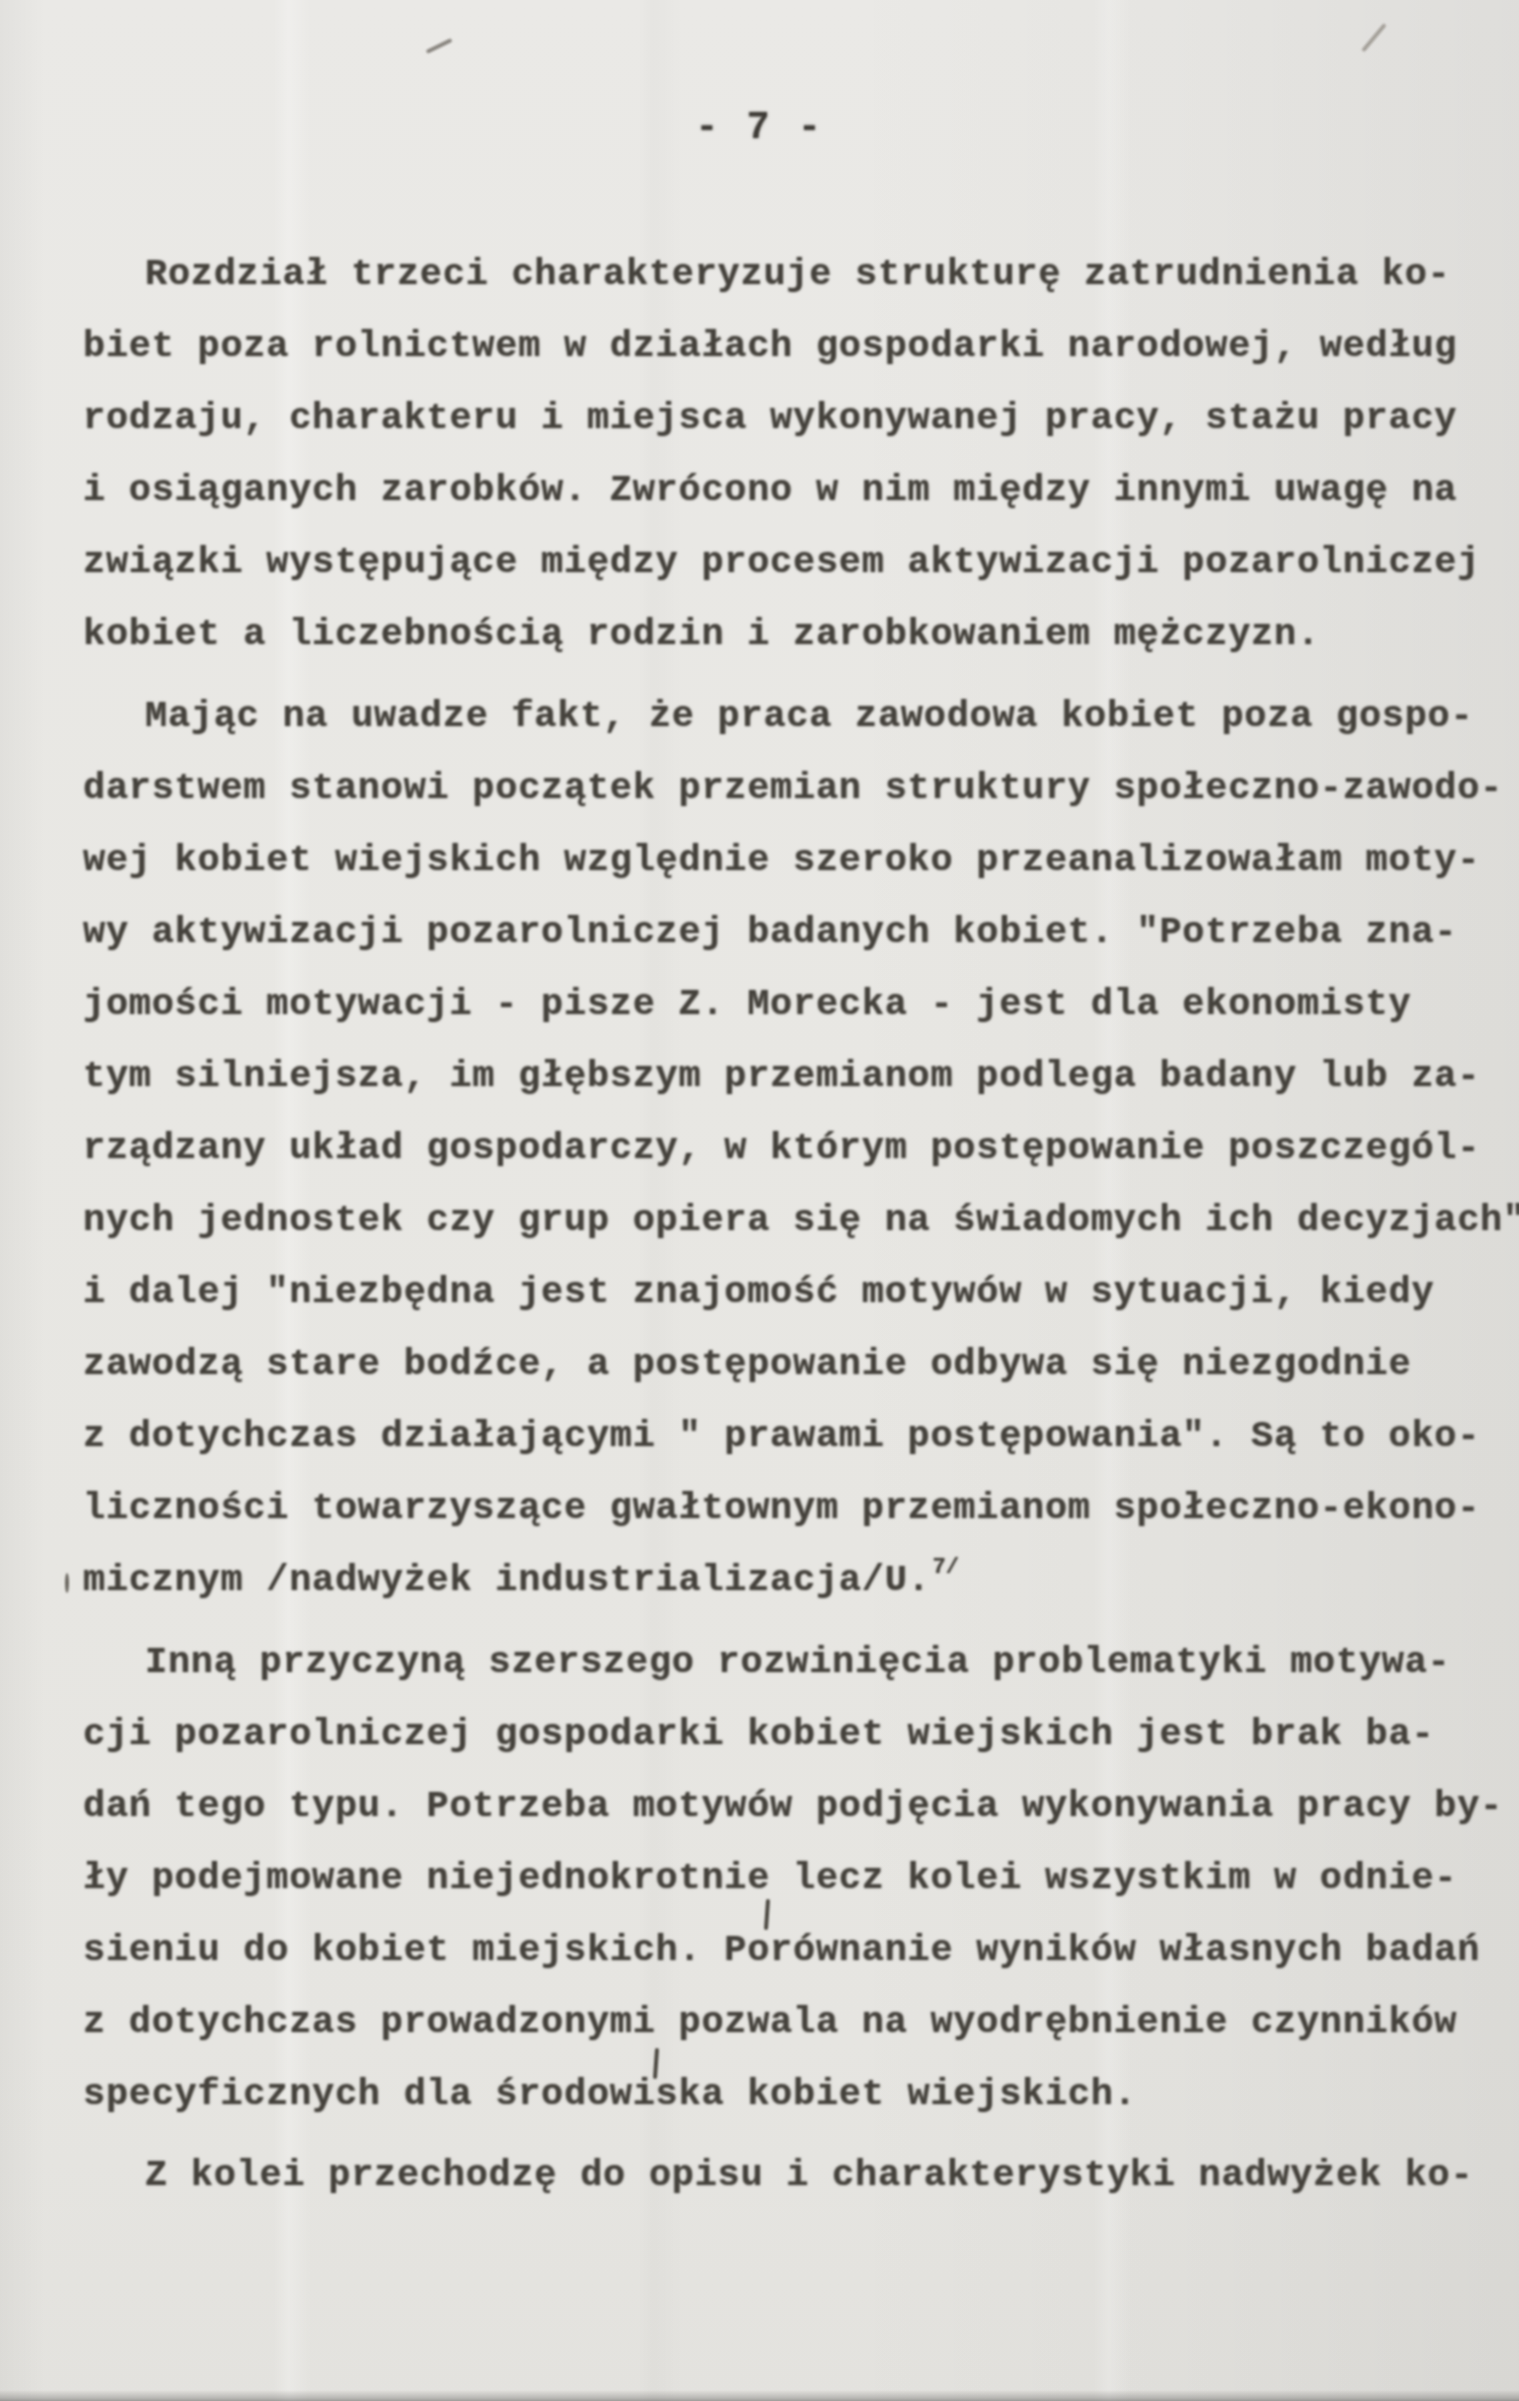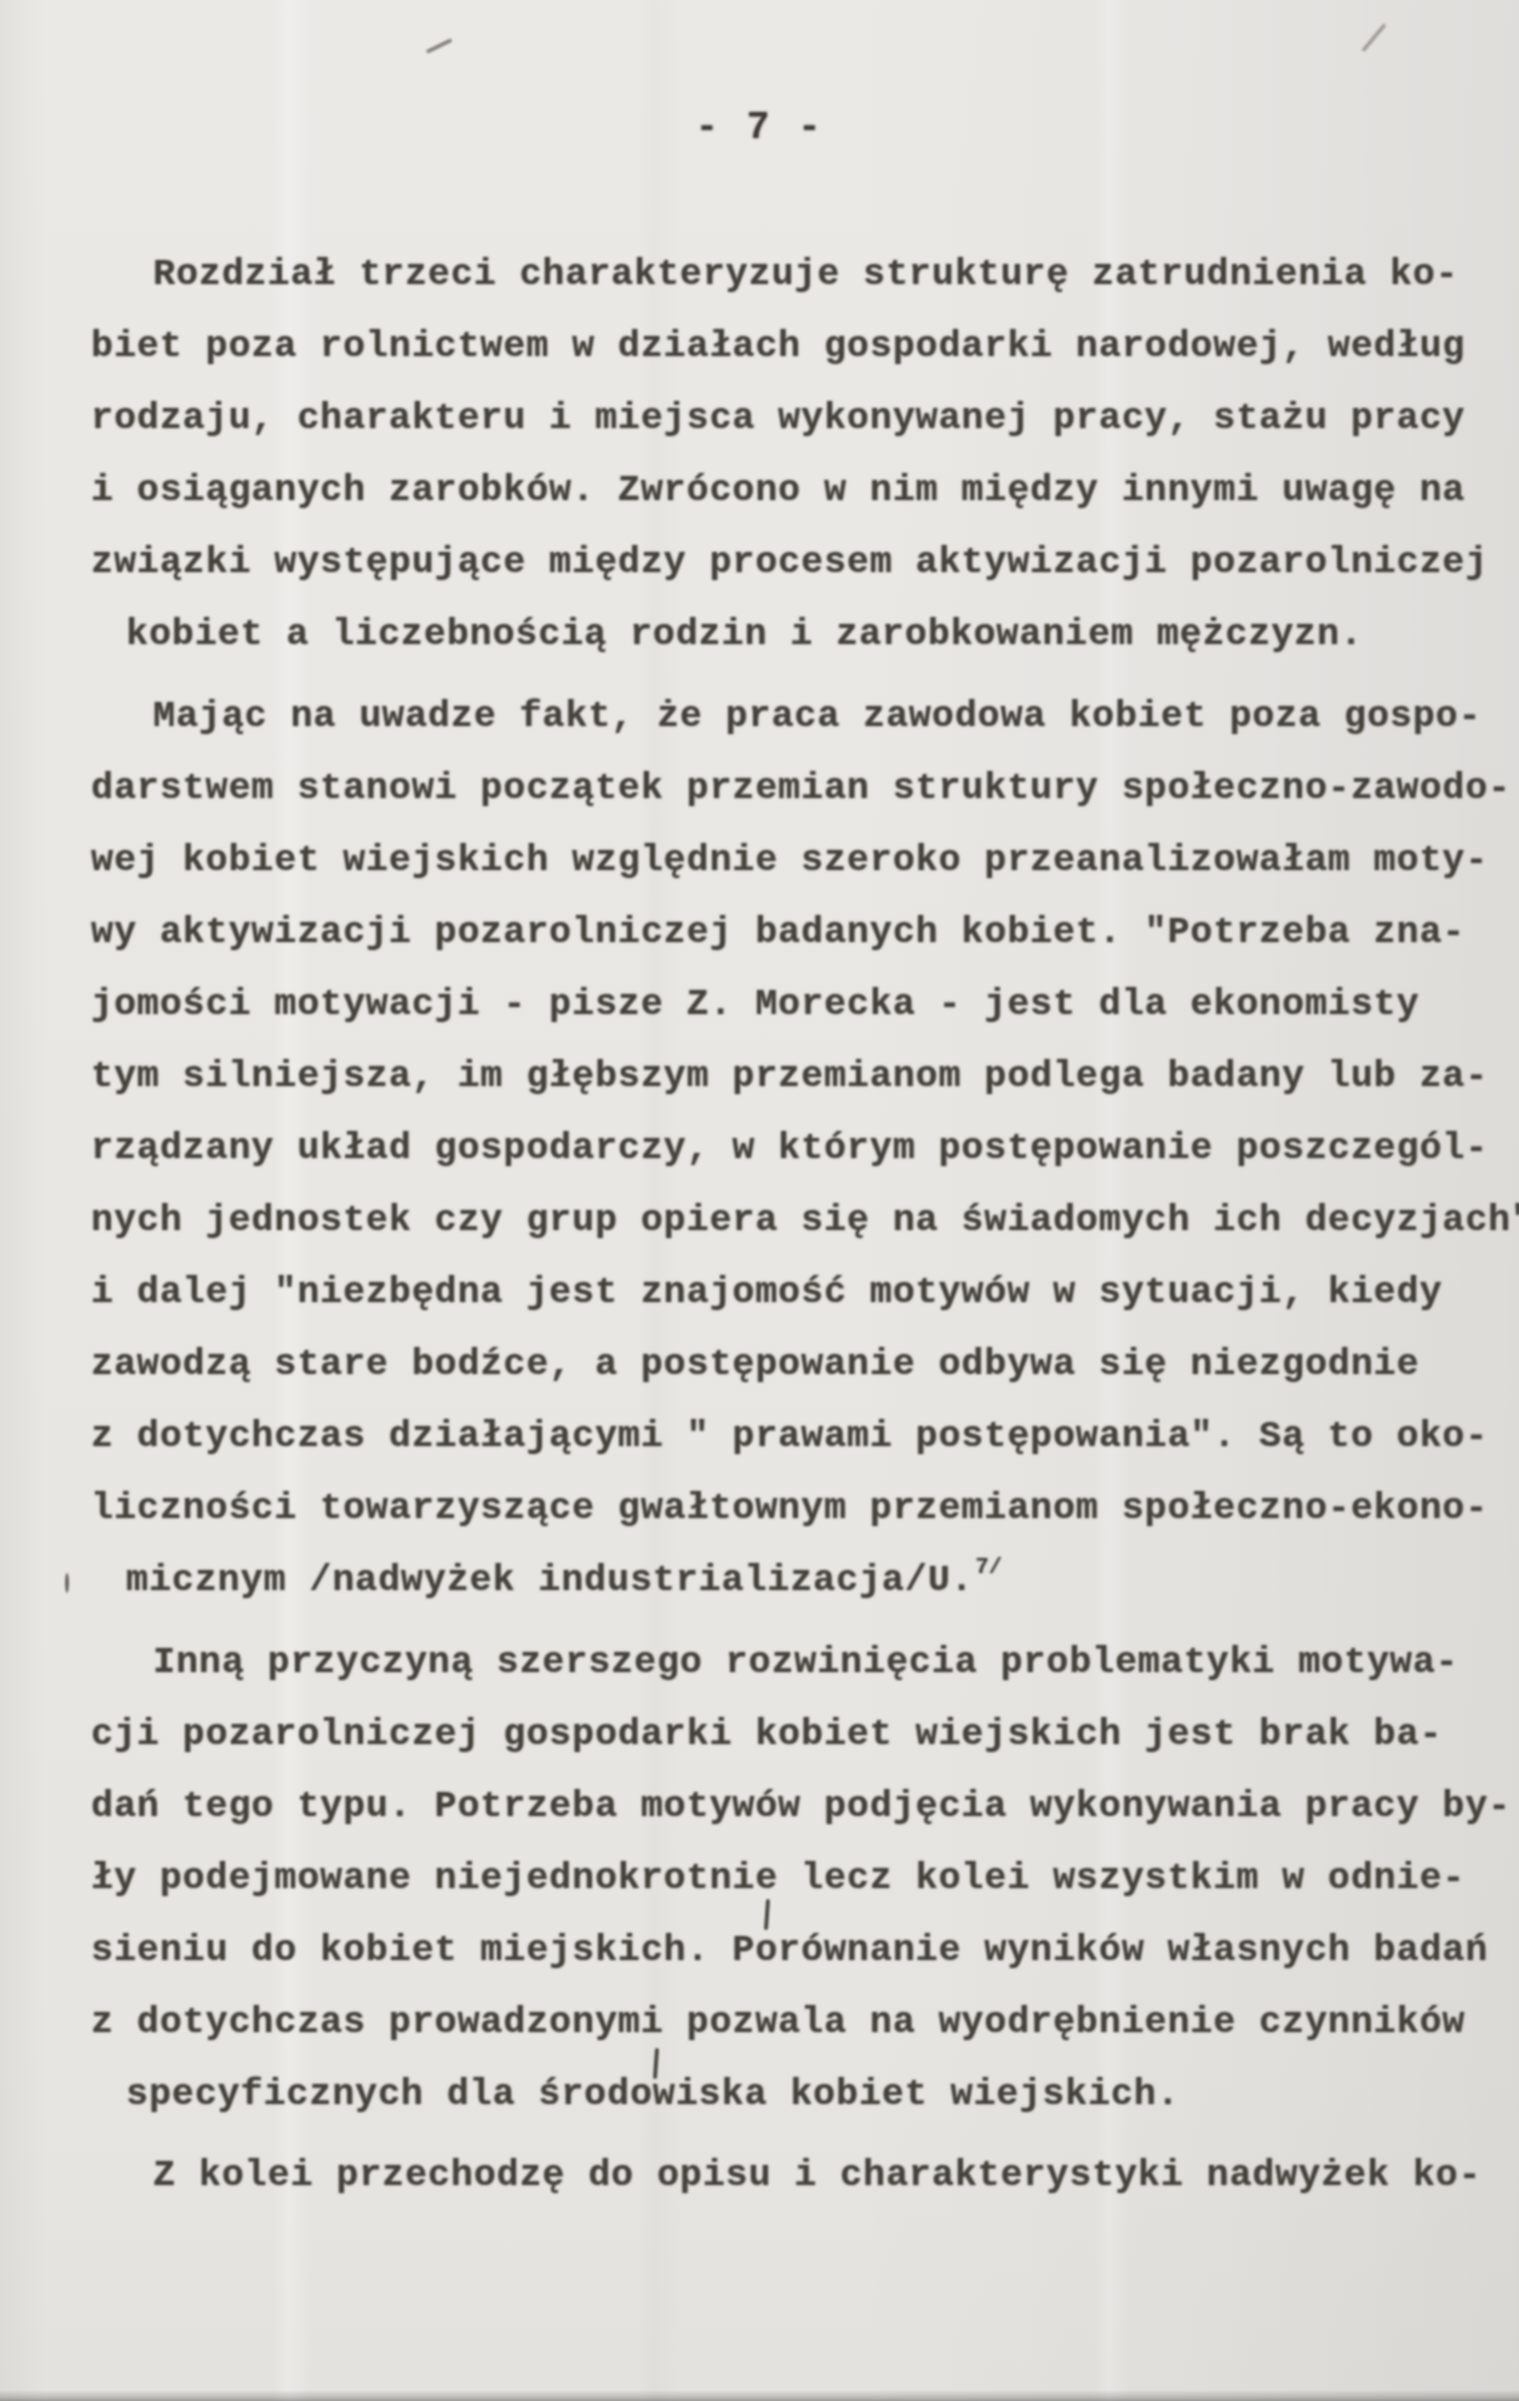--- a/index.html
+++ b/index.html
@@ -30,30 +30,30 @@
     position:absolute;top:106px;left:0;width:100%;
     text-align:center;
     font-size:38px;font-weight:bold;
     color:#3f3c37;
     letter-spacing:2.8px;
     filter:blur(0.9px);
     text-shadow:0 0 2.8px rgba(62,58,52,0.55);
     white-space:pre;
   }
   .text-block{
-    position:absolute;left:91px;top:238px;width:1393px;
+    position:absolute;left:83px;top:238px;width:1393px;
     color:#45423c;
     font-size:37px;font-weight:bold;
     letter-spacing:0.7px;
     filter:blur(0.8px);
     text-shadow:0 0 2.1px rgba(66,62,56,0.5);
   }
   .line{height:72px;display:flex;align-items:center;white-space:pre;}
   .line.indent{padding-left:62px;}
-  .line.para-end{margin-bottom:9.8px;margin-left:35px;}
+  .line.para-end{margin-bottom:9.8px;}
   .line sup{font-size:0.6em;position:relative;top:-0.55em;margin-left:2.1px;letter-spacing:0;}
   .comma-mark{
     position:absolute;width:3.5px;height:31px;
     background:#4c4942;border-radius:2.1px;
     transform:rotate(4deg);
     filter:blur(0.8px);
   }
   .pen-mark{position:absolute;border-radius:2.1px;pointer-events:none;}
   .mark-top{
     left:425px;top:44px;width:28px;height:3.5px;

